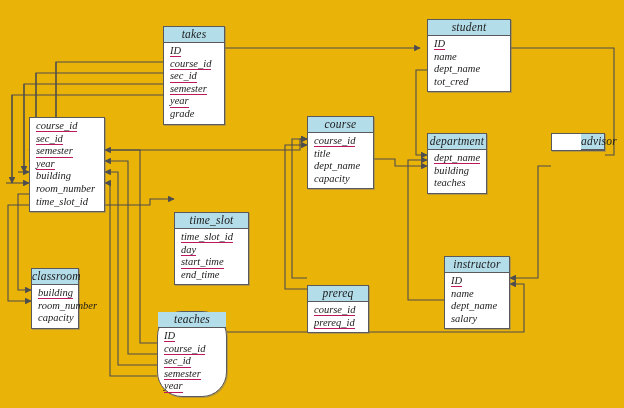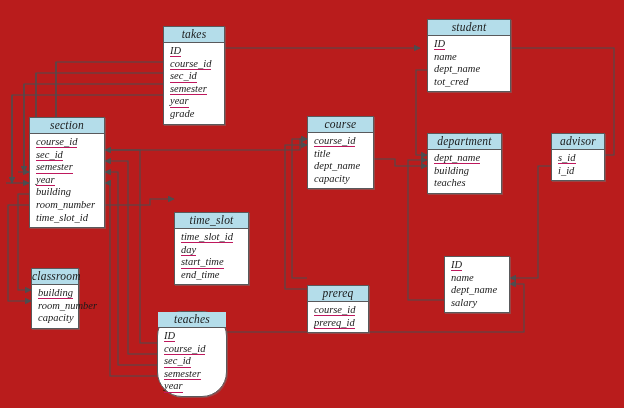--- a/index.html
+++ b/index.html
@@ -5,21 +5,21 @@
 <style>
   html, body {
     margin: 0;
     padding: 0;
     background: #ffffff;
   }
   #canvas {
     position: relative;
     width: 624px;
     height: 408px;
-    background: #b91c1c;
+    background: #eab308;
     overflow: hidden;
     font-family: "Liberation Serif", "DejaVu Serif", serif;
   }
   #wires {
     position: absolute;
     left: 0;
     top: 0;
     width: 624px;
     height: 408px;
     pointer-events: none;
@@ -143,54 +143,49 @@
     <div class="table-box" style="left: 427px; top: 19px; width: 84px;">
       <div class="tbl-title">student</div>
       <div class="tbl-attrs">
         <div class="attr pk"><span>ID</span></div>
         <div class="attr"><span>name</span></div>
         <div class="attr"><span>dept_name</span></div>
         <div class="attr"><span>tot_cred</span></div>
       </div>
     </div>
     <div class="table-box" style="left: 29px; top: 117px; width: 76px;">
-      <div class="tbl-title">section</div>
       <div class="tbl-attrs">
         <div class="attr pk"><span>course_id</span></div>
         <div class="attr pk"><span>sec_id</span></div>
         <div class="attr pk"><span>semester</span></div>
         <div class="attr pk"><span>year</span></div>
         <div class="attr"><span>building</span></div>
         <div class="attr"><span>room_number</span></div>
         <div class="attr"><span>time_slot_id</span></div>
       </div>
     </div>
     <div class="table-box" style="left: 307px; top: 116px; width: 67px;">
       <div class="tbl-title">course</div>
       <div class="tbl-attrs">
         <div class="attr pk"><span>course_id</span></div>
         <div class="attr"><span>title</span></div>
         <div class="attr"><span>dept_name</span></div>
         <div class="attr"><span>capacity</span></div>
       </div>
     </div>
-    <div class="table-box" style="left: 427px; top: 133px; width: 75px;">
+    <div class="table-box" style="left: 427px; top: 133px; width: 60px;">
       <div class="tbl-title">department</div>
       <div class="tbl-attrs">
         <div class="attr pk"><span>dept_name</span></div>
         <div class="attr"><span>building</span></div>
         <div class="attr"><span>teaches</span></div>
       </div>
     </div>
-    <div class="table-box" style="left: 551px; top: 133px; width: 54px;">
+    <div class="table-box" style="left: 551px; top: 133px; width: 54px; padding-left: 29px;">
       <div class="tbl-title">advisor</div>
-      <div class="tbl-attrs">
-        <div class="attr pk"><span>s_id</span></div>
-        <div class="attr"><span>i_id</span></div>
-      </div>
     </div>
     <div class="table-box" style="left: 174px; top: 176px; width: 75px; margin-top: 36px;">
       <div class="tbl-title">time_slot</div>
       <div class="tbl-attrs">
         <div class="attr pk"><span>time_slot_id</span></div>
         <div class="attr pk"><span>day</span></div>
         <div class="attr pk"><span>start_time</span></div>
         <div class="attr"><span>end_time</span></div>
       </div>
     </div>
@@ -203,20 +198,21 @@
       </div>
     </div>
     <div class="table-box" style="left: 307px; top: 256px; width: 62px; margin-top: 29px;">
       <div class="tbl-title">prereq</div>
       <div class="tbl-attrs">
         <div class="attr pk"><span>course_id</span></div>
         <div class="attr pk"><span>prereq_id</span></div>
       </div>
     </div>
     <div class="table-box" style="left: 444px; top: 256px; width: 66px;">
+      <div class="tbl-title">instructor</div>
       <div class="tbl-attrs">
         <div class="attr pk"><span>ID</span></div>
         <div class="attr"><span>name</span></div>
         <div class="attr"><span>dept_name</span></div>
         <div class="attr"><span>salary</span></div>
       </div>
     </div>
     <div class="table-box" style="left: 157px; top: 311px; width: 70px; border-radius: 25px;">
       <div class="tbl-title">teaches</div>
       <div class="tbl-attrs">

